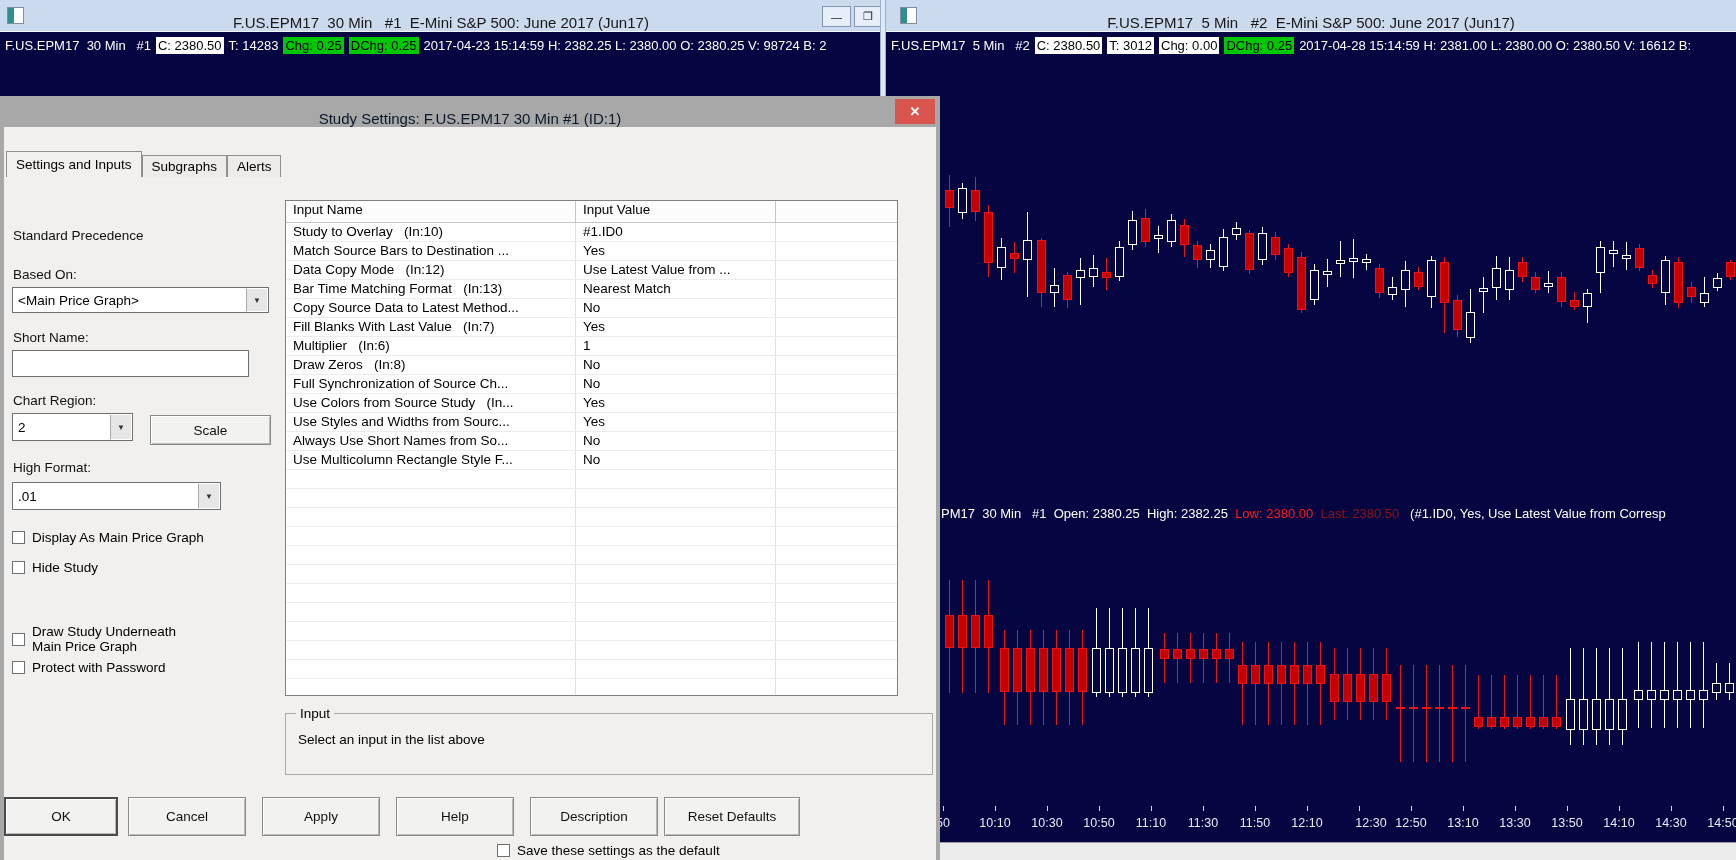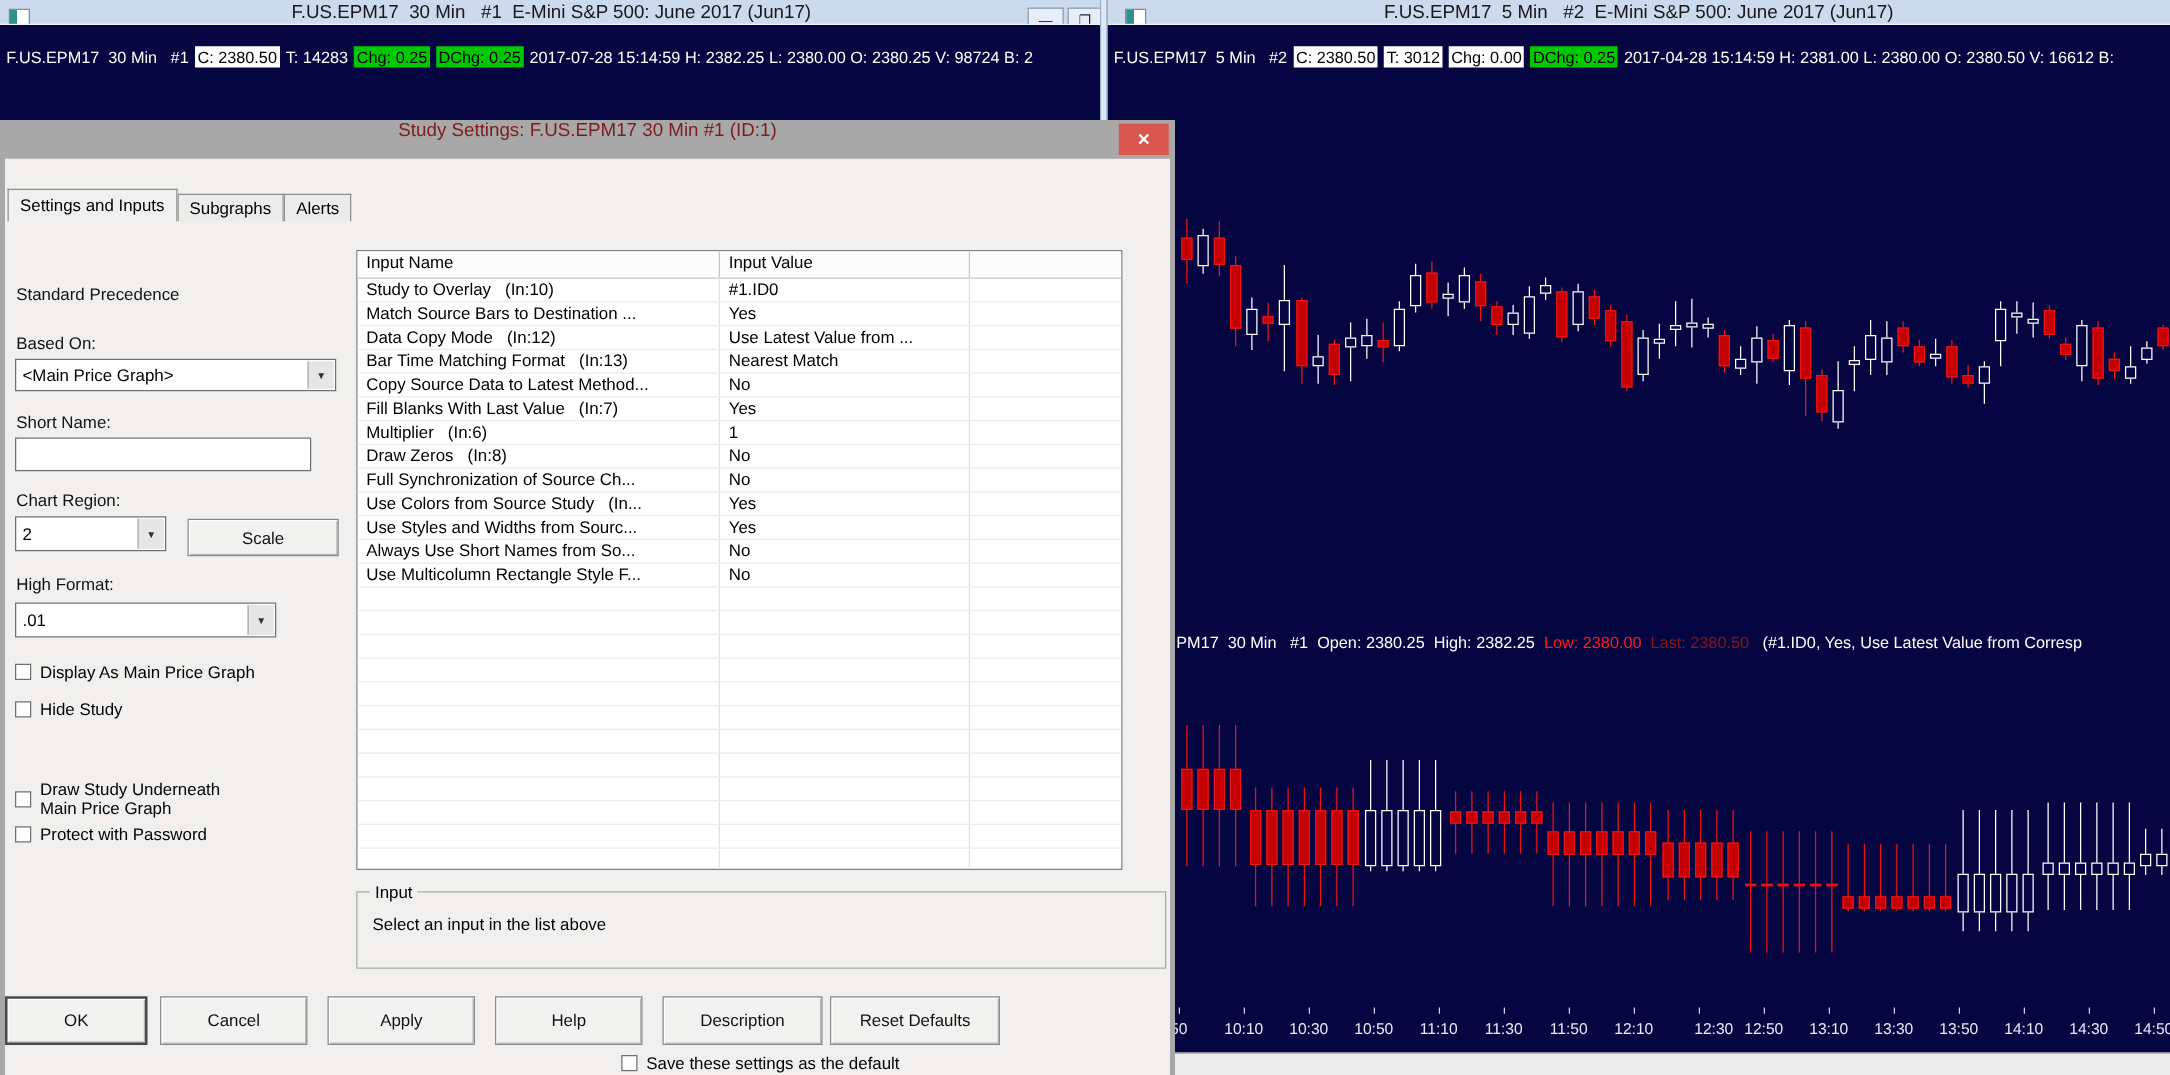--- a/index.html
+++ b/index.html
@@ -5,24 +5,24 @@
   * { box-sizing: border-box; margin: 0; padding: 0; }
   html,body { width:1736px; height:860px; }
   body {
     position:relative; overflow:hidden;
     background:#050541;
     font-family:"Liberation Sans", sans-serif;
     color:#000;
   }
   
   .titlebar {
-    position:absolute; top:0; height:20px;
+    position:absolute; top:0; height:32px;
     background:#ccdaed; border-bottom:1px solid #f2f6fc;
     color:#17181c; font-size:15px;
-    display:flex; align-items:center; justify-content:center;
+    display:flex; align-items:flex-end; justify-content:center;
     white-space:pre; overflow:hidden;
   }
   .tb-left { left:0; width:882px; }
   .tb-right { left:886px; width:850px; }
   .app-icon {
     position:absolute; left:7px; top:7px; width:17px; height:17px;
     background:linear-gradient(90deg,#2f8f8f 0 6px,#ffffff 6px);
     border:1px solid #7d8ea3;
   }
   .winbtn {
@@ -65,22 +65,22 @@
     position:absolute; left:886px; top:842px; width:850px; height:18px;
     background:#ececec; border-top:1px solid #9a9a9a; z-index:2;
   }
   
   .dialog {
     position:absolute; left:0; top:96px; width:940px; height:764px;
     background:#a8a8a8; z-index:10;
   }
   .dlg-title {
     position:absolute; left:0; top:0; width:100%; height:31px;
-    color:#7f1d1d; font-size:15px;
-    display:flex; align-items:flex-start; justify-content:center;
+    color:#0f172a; font-size:15px;
+    display:flex; align-items:flex-end; justify-content:center;
   }
   .dlg-close {
     position:absolute; right:5px; top:3px; width:40px; height:25px;
     background:#d9564f; color:#fff; font-size:13px; font-weight:bold;
     display:flex; align-items:center; justify-content:center;
   }
   .dlg-body {
     position:absolute; left:4px; top:31px; right:4px; bottom:0;
     background:#f1f0ee; overflow:hidden;
   }
@@ -439,21 +439,21 @@
     <div class="tlabel" style="left: 1723px;">14:50</div>
   </div>
 <div class="bottom-strip"></div>
 
 <div class="titlebar tb-left">
   <div class="app-icon"></div>
   <span>F.US.EPM17  30 Min   #1  E-Mini S&amp;P 500: June 2017 (Jun17)</span>
   <div class="winbtn minbtn">—</div>
   <div class="winbtn restbtn">❐</div>
 </div>
-<div class="statusbar sb-left" id="left-status"><div class="seg plain">F.US.EPM17  30 Min   #1</div><div class="seg white">C: 2380.50</div><div class="seg plain">T: 14283</div><div class="seg green">Chg: 0.25</div><div class="seg green">DChg: 0.25</div><div class="seg plain">2017-07-28 15:14:59 H: 2382.25 L: 2380.00 O: 2380.25 V: 98724 B: 2</div></div>
+<div class="statusbar sb-left" id="left-status"><div class="seg plain">F.US.EPM17  30 Min   #1</div><div class="seg white">C: 2380.50</div><div class="seg plain">T: 14283</div><div class="seg green">Chg: 0.25</div><div class="seg green">DChg: 0.25</div><div class="seg plain">2017-04-23 15:14:59 H: 2382.25 L: 2380.00 O: 2380.25 V: 98724 B: 2</div></div>
 
 <div class="titlebar tb-right">
   <div class="app-icon" style="left:14px"></div>
   <span>F.US.EPM17  5 Min   #2  E-Mini S&amp;P 500: June 2017 (Jun17)</span>
 </div>
 <div class="statusbar sb-right" id="right-status"><div class="seg plain">F.US.EPM17  5 Min   #2</div><div class="seg white">C: 2380.50</div><div class="seg white">T: 3012</div><div class="seg white">Chg: 0.00</div><div class="seg green">DChg: 0.25</div><div class="seg plain">2017-04-28 15:14:59 H: 2381.00 L: 2380.00 O: 2380.50 V: 16612 B:</div></div>
 
 <div class="separator"></div>
 
 <div class="dialog">

